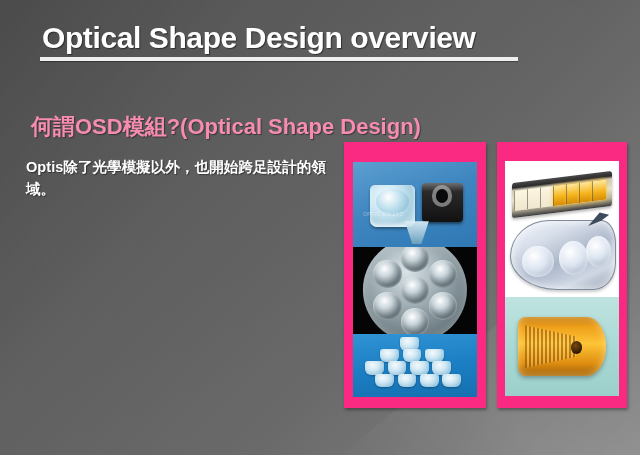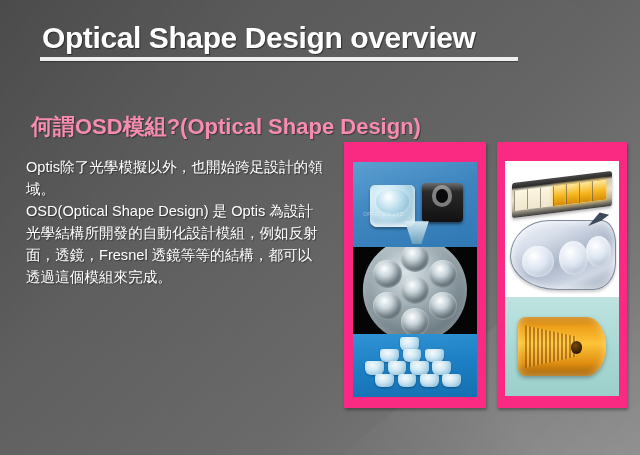--- a/index.html
+++ b/index.html
@@ -77,21 +77,21 @@
     margin-top: 32px;
   }
 
   
   .body-copy {
     position: absolute;
     left: 26px;
     top: 156px;
     width: 300px;
     font-size: 14.6px;
-    font-weight: normal;
+    font-weight: bold;
     line-height: 22.1px;
     color: #ffffff;
     text-shadow: 1px 1px 1px rgba(0,0,0,0.42);
   }
   .body-copy p { margin: 0; }
 
   
   .frame {
     position: absolute;
     background: #fa2a82;
@@ -245,21 +245,20 @@
   <div class="bg-diag-2"></div>
   <div class="bg-diag-3"></div>
 
   <div class="title">Optical Shape Design overview</div>
   <div class="title-rule"></div>
 
   <div class="subtitle">何謂OSD模組?(Optical Shape Design)</div>
 
   <div class="body-copy">
     <p>Optis除了光學模擬以外，也開始跨足設計的領域。</p>
-    <p>OSD(Optical Shape Design) 是 Optis 為設計光學結構所開發的自動化設計模組，例如反射面，透鏡，Fresnel 透鏡等等的結構，都可以透過這個模組來完成。</p>
   </div>
 
   <div class="frame frame-left">
     <div class="frame-inner">
 
       <div class="photo photo-lenses-pair">
         <div class="lens-clear"></div>
         <div class="lens-black"></div>
         <div class="lens-small"></div>
         <div class="wm">OPTIC CO.LTD</div>

